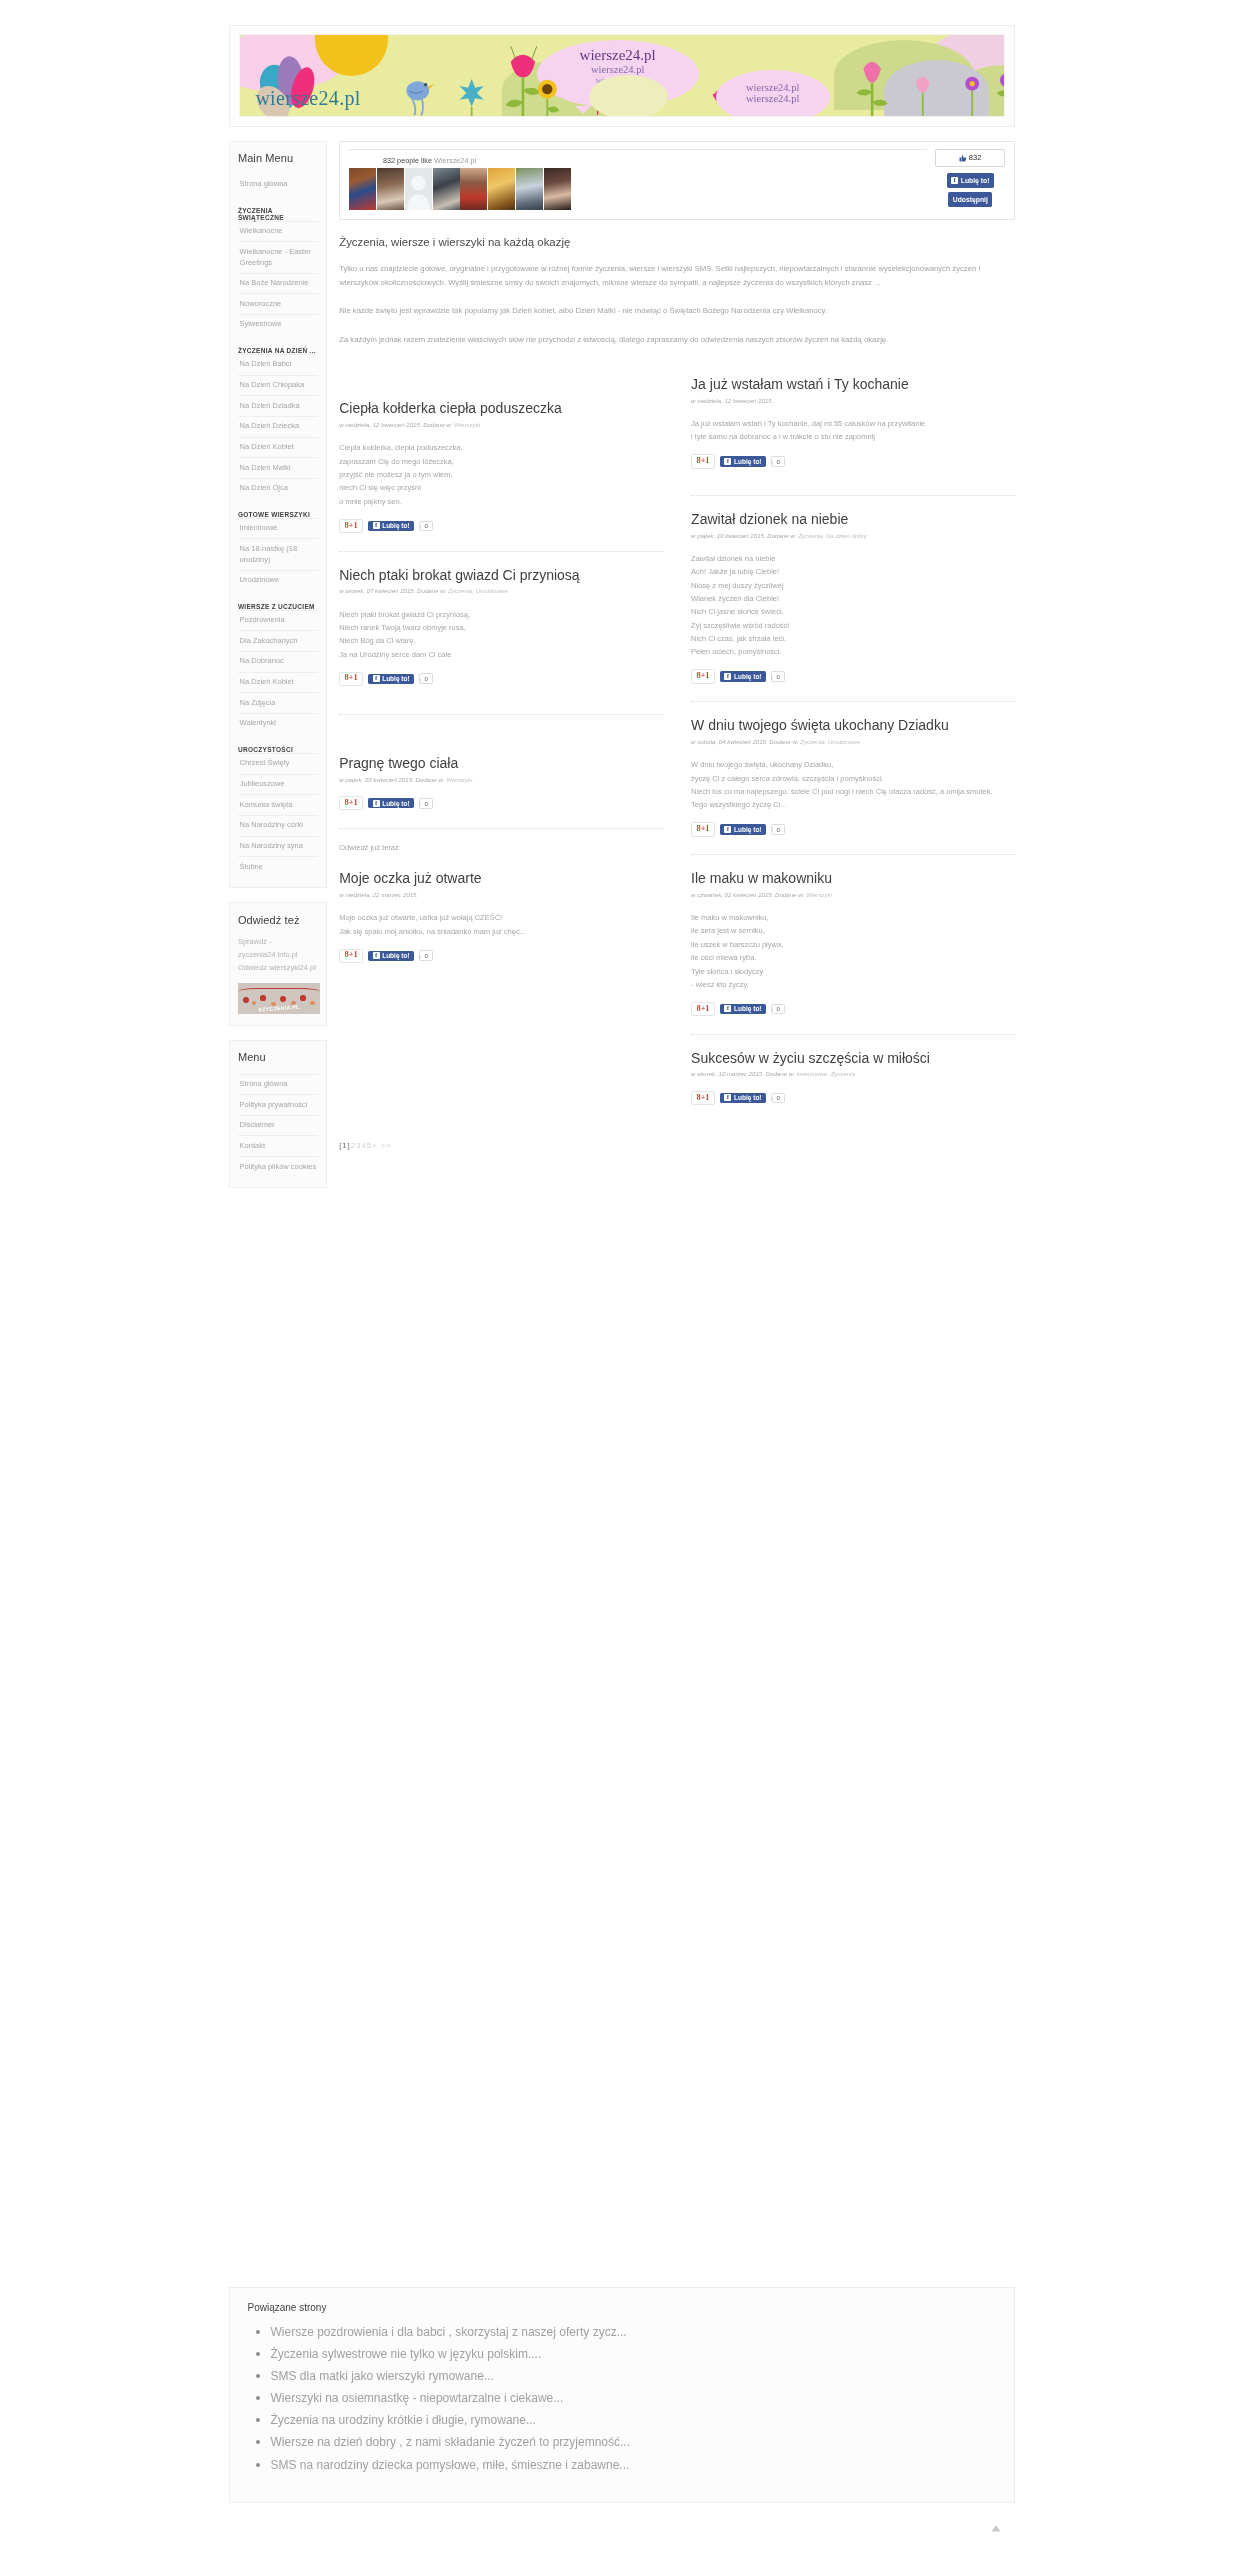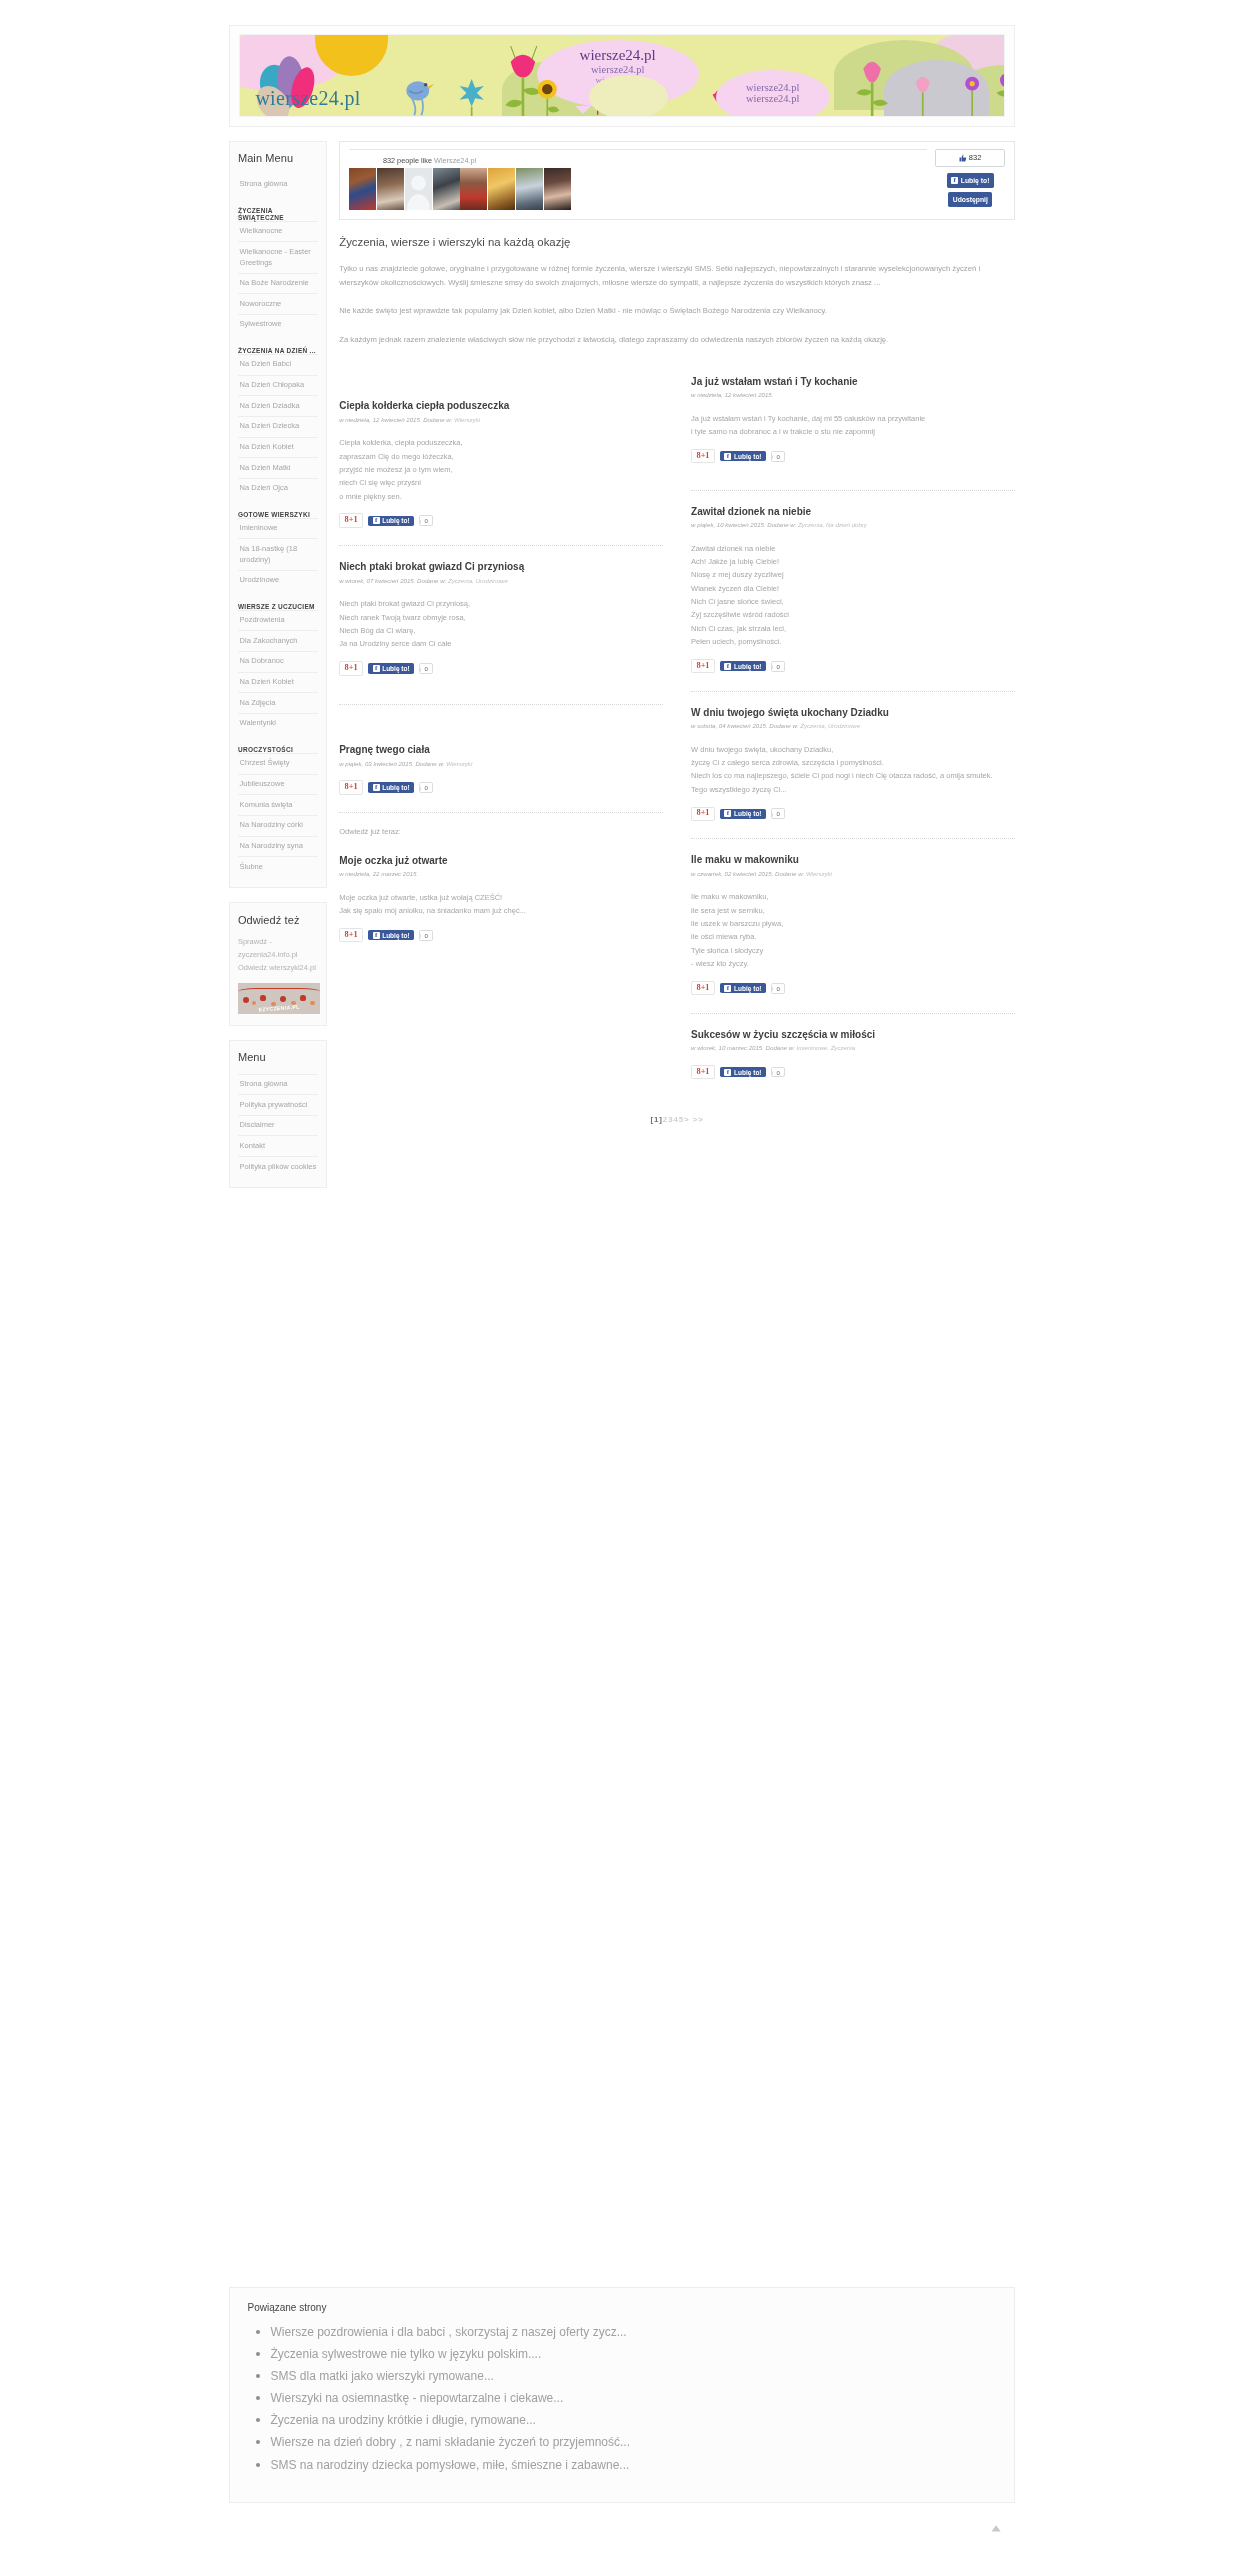--- a/index.html
+++ b/index.html
@@ -159,21 +159,21 @@
   }
   .intro p { margin:0 0 14px 0; font-size:7.7px; line-height:1.85; color:#a2a2a2; }
 
   
   .cols { display:flex; margin-top:10.5px; }
   .col { width:50%; }
   .col-left { padding-right:14px; }
   .col-right { padding-left:14px; }
   .art { padding-bottom:5.2px; }
   .art h2 {
-    margin:0 0 2.6px 0; font-size:10px; font-weight:bold; color:#3f3f3f;
+    margin:0 0 2.6px 0; font-size:14px; font-weight:normal; color:#3f3f3f;
     line-height:1.3;
   }
   .art .meta {
     font-size:6.1px; font-style:italic; color:#a8a8a8; margin-bottom:12.2px;
     line-height:1.5;
   }
   .art .meta .cat { color:#c0c0c0; }
   .art .body { font-size:7.5px; line-height:1.78; color:#a6a6a6; }
   .art-sep { border-top:0.9px dotted #d8d8d8; margin:12.2px 0 14px 0; }
   .teaser { font-size:7.5px; color:#a6a6a6; margin:12.2px 0 17.5px 0;}
@@ -191,23 +191,22 @@
     border:0.9px solid #dcdcdc; background:#fff; border-radius:1.7px;
     font-size:6.1px; color:#666; padding:0.9px 4.4px; position:relative;
   }
   .likecount:before {
     content:""; position:absolute; left:-3.5px; top:3.5px;
     width:0;height:0;border:2.6px solid transparent;border-right-color:#dcdcdc;
   }
 
   
   .pagination {
-    text-align:center; margin:31px 0 0 0; font-size:7.9px; color:#cfcfcf;
+    text-align:left; margin:31px 0 0 0; font-size:7.9px; color:#cfcfcf;
     letter-spacing:0.9px;
-    font-weight:bold;
   }
   .pagination .cur { color:#6f6f6f; }
   .pagination a { color:#cfcfcf; text-decoration:none; }
 
   
   .footer-wrap {
     position:absolute; left:229px; right:229px; top:2262px;
     background:#fcfcfc; border:0.9px solid #ededed; padding:14px 17.5px 24.5px 17.5px;
   }
   .footer-wrap h3 {

